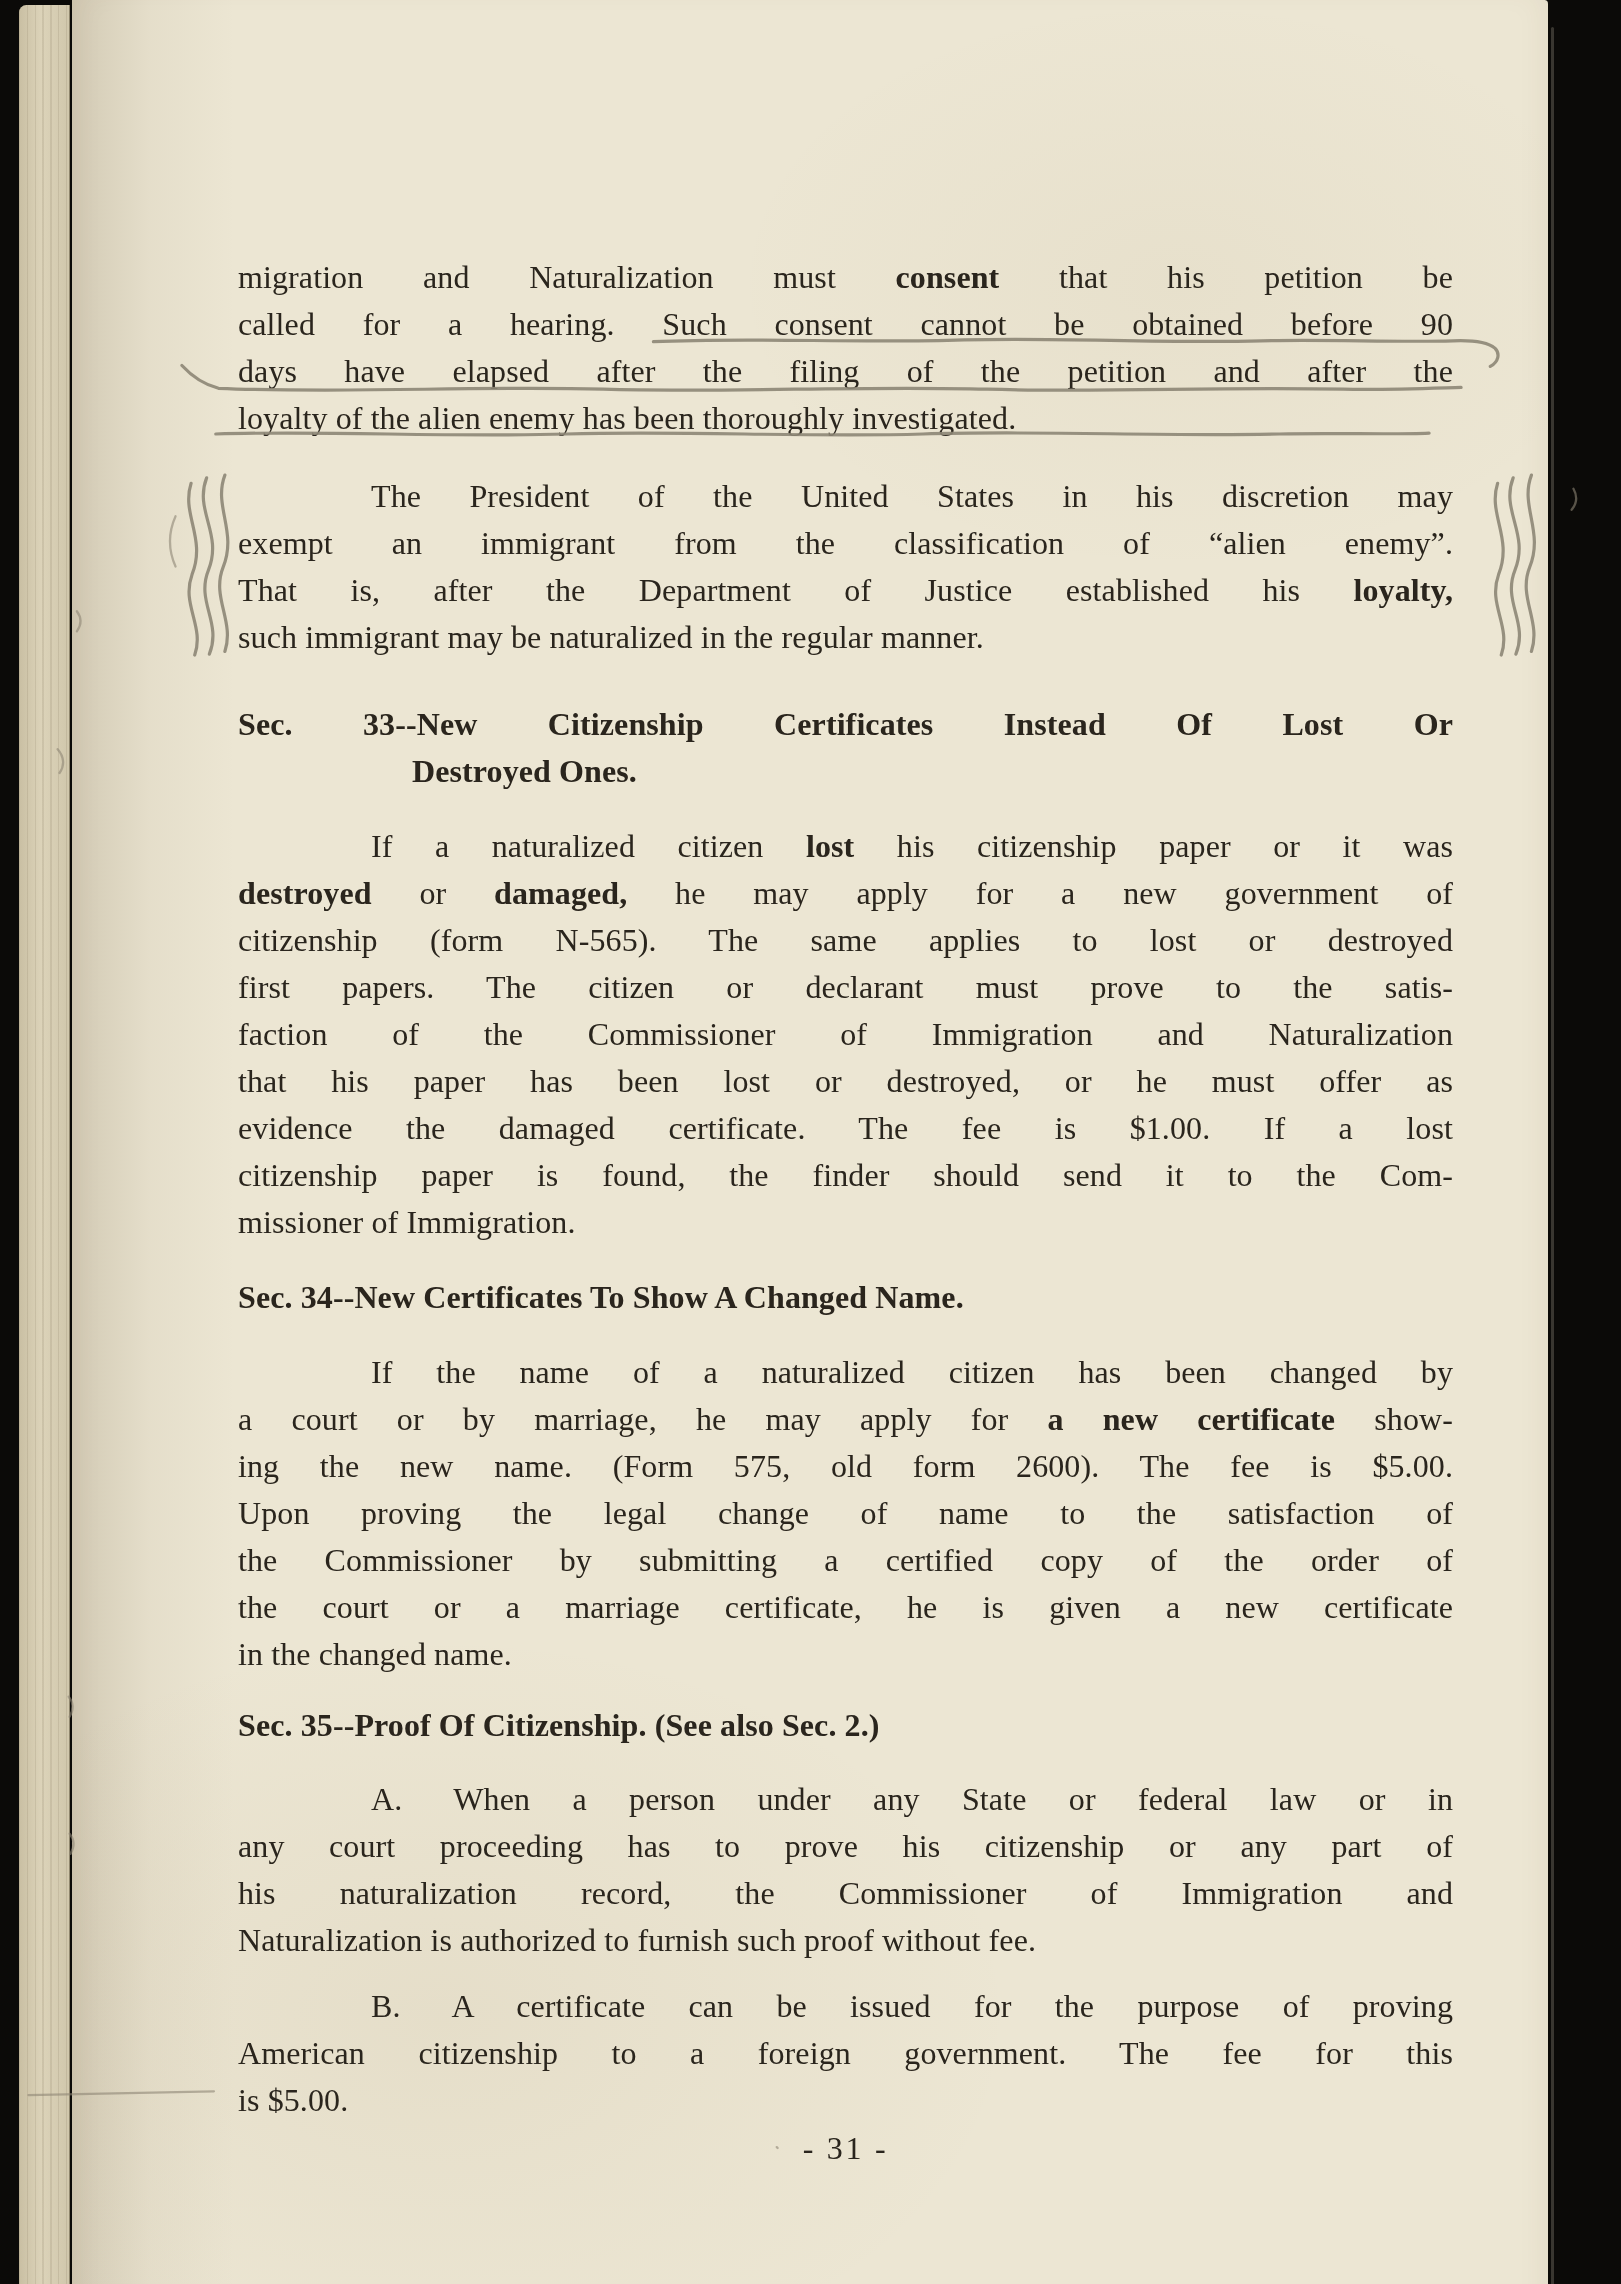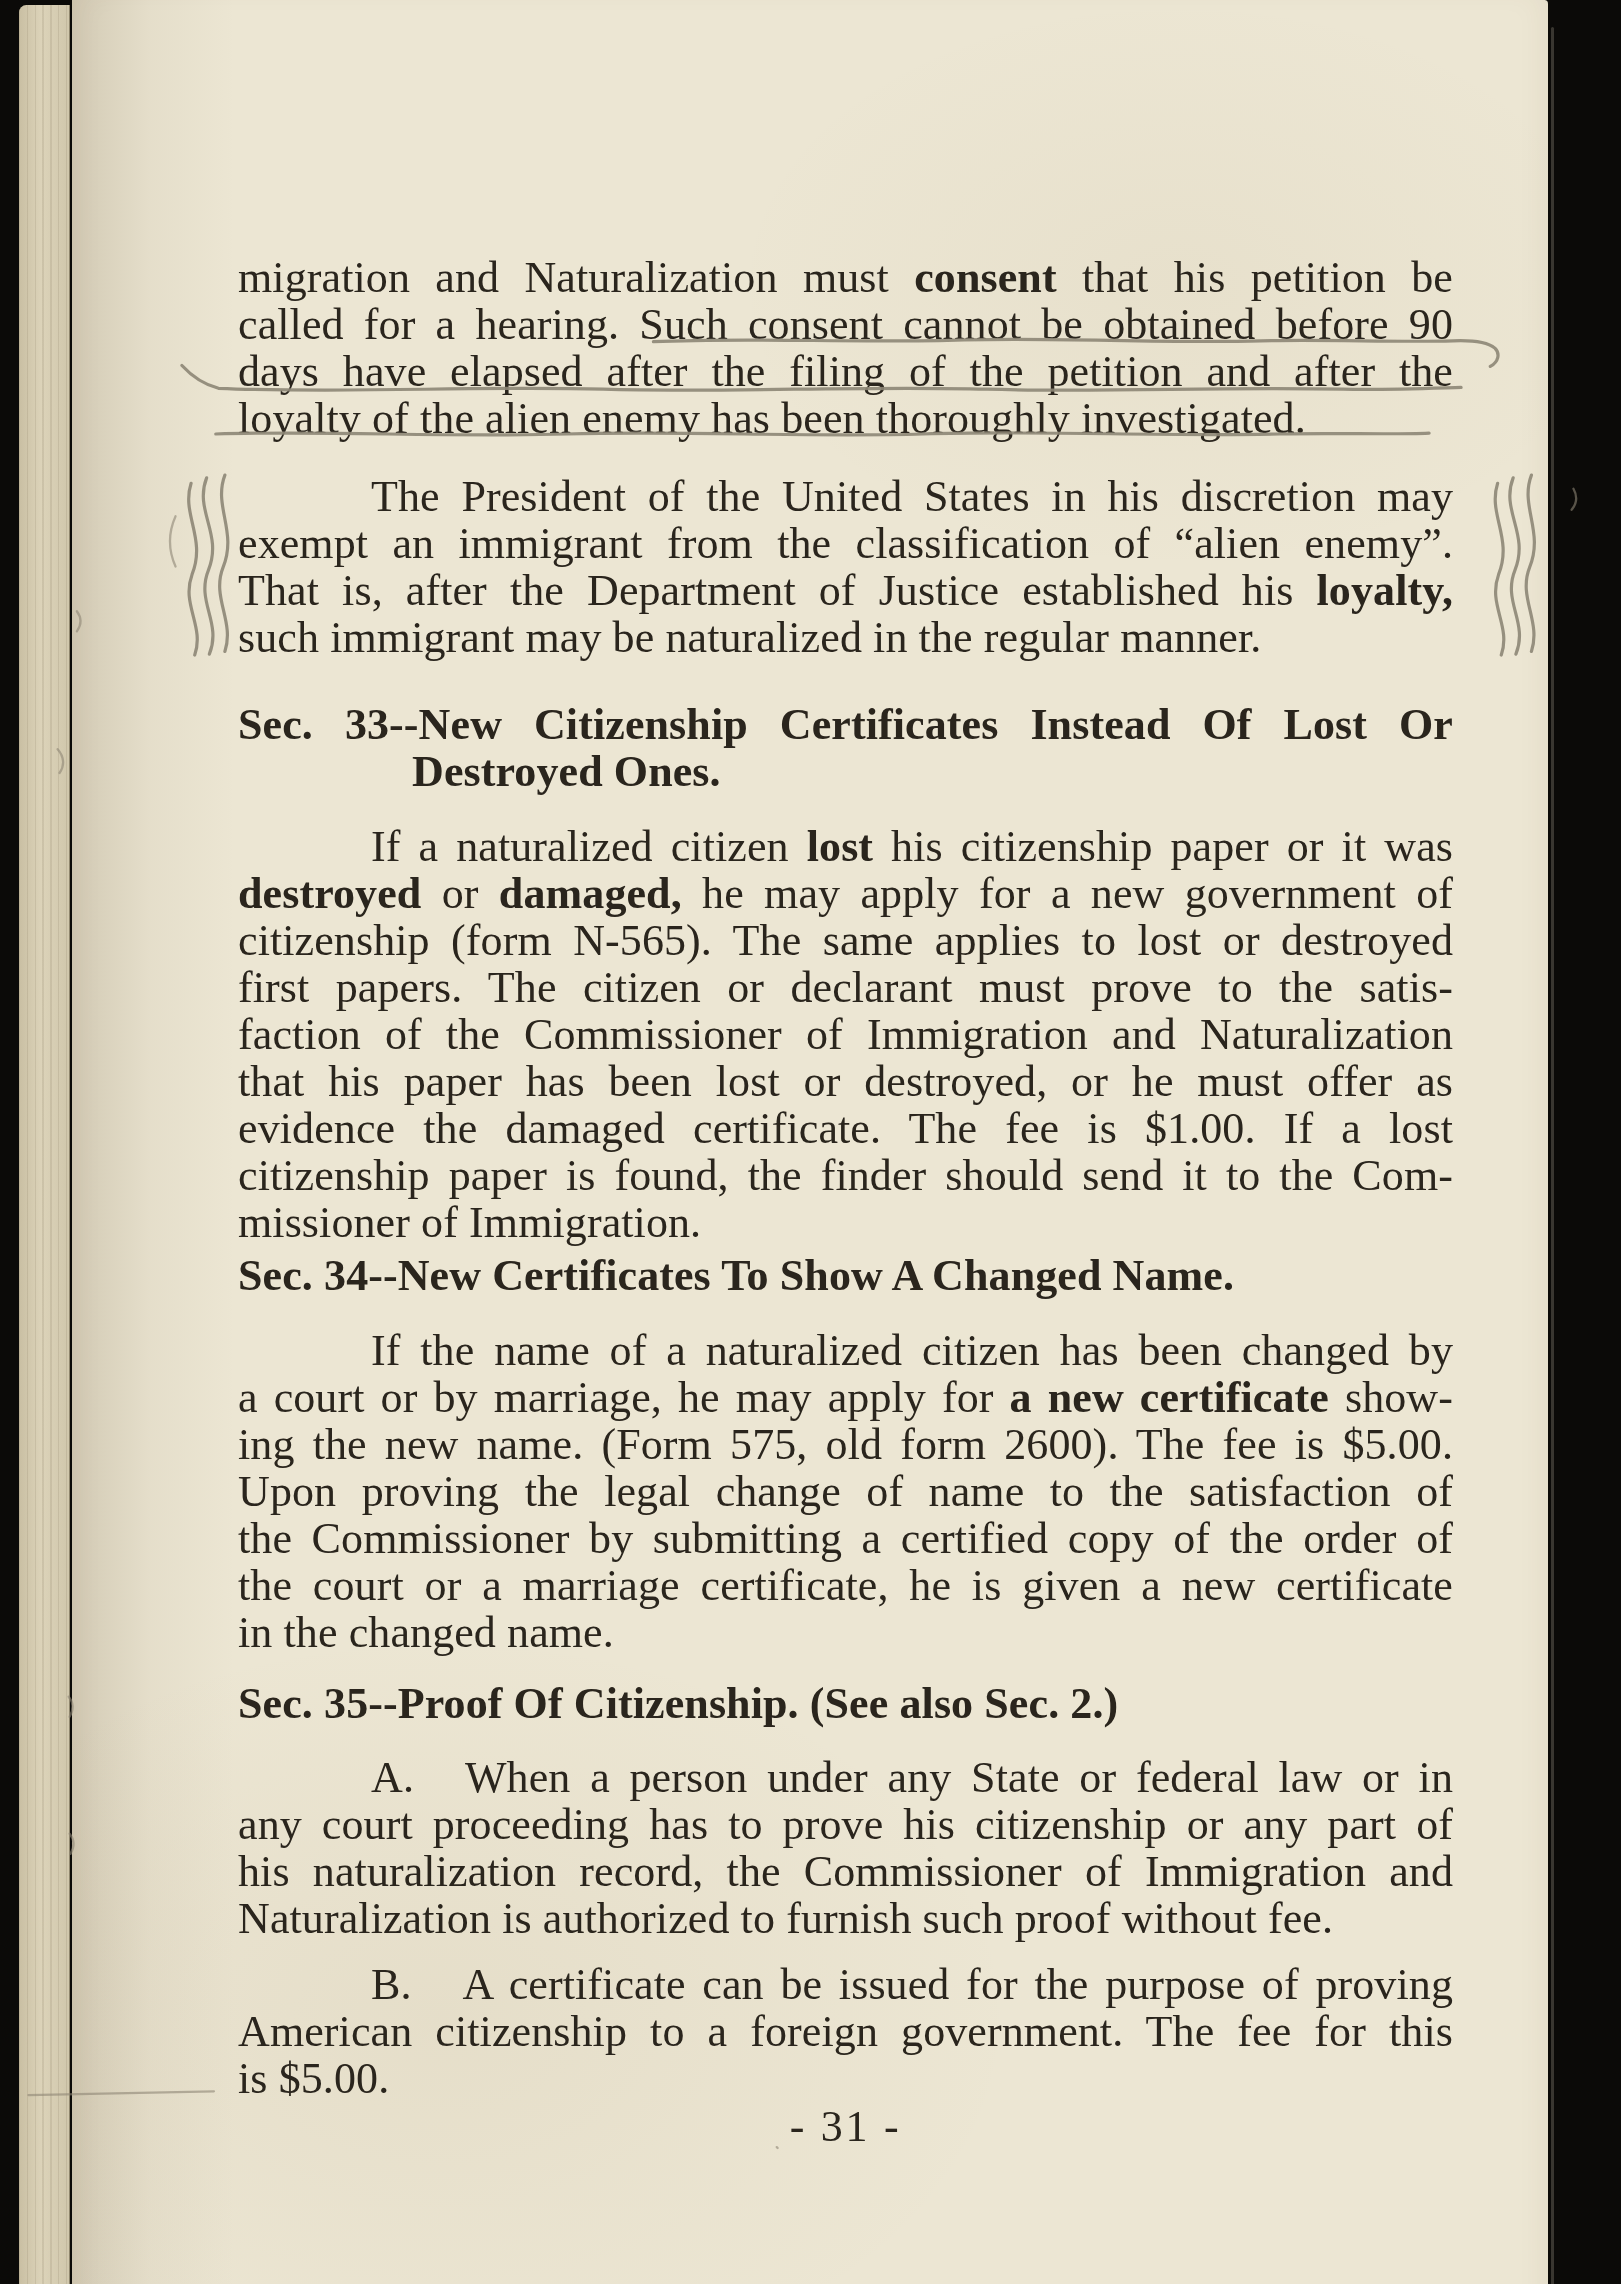--- a/index.html
+++ b/index.html
@@ -32,21 +32,21 @@
     border-radius:0 3.7px 4.6px 0;
     box-shadow: inset 0 -15.5px 32px rgba(90,70,40,0.08);
   }
   .page::after { 
     content:""; position:absolute; right:-5.5px; top:27px; bottom:18px; width:2.7px;
     background:rgba(225,215,190,0.22); border-radius:1.8px;
   }
 
   .content {
     position:absolute; left:166px; top:254px; width:1215px;
-    font-size:44px; line-height:47px; letter-spacing:0.1px;
+    font-size:32px; line-height:47px; letter-spacing:0.1px;
     color:var(--ink,#2a251d);
   }
 
   .line { text-align:justify; text-align-last:justify; }
   .line.last { text-align:left; text-align-last:left; }
   .indent { padding-left:133px; }
   .hang2 { padding-left:174px; }
   .b { font-weight:700; }
   .heading .line { font-weight:700; }
   .plabel { display:inline-block; margin-right:51px; }
@@ -81,21 +81,21 @@
         <div class="line">exempt an immigrant from the classification of “alien enemy”.</div>
         <div class="line"><span>That is, after the Department of Justice established his </span><span class="b">loyalty,</span></div>
         <div class="line last">such immigrant may be naturalized in the regular manner.</div>
       </div>
 
       <div class="para heading" style="margin-bottom:28px">
         <div class="line">Sec. 33--New Citizenship Certificates Instead Of Lost Or</div>
         <div class="line last hang2">Destroyed Ones.</div>
       </div>
 
-      <div class="para" style="margin-bottom:6px">
+      <div class="para" style="margin-bottom:28px">
         <div class="line indent"><span>If a naturalized citizen </span><span class="b">lost</span><span> his citizenship paper or it was</span></div>
         <div class="line"><span class="b">destroyed</span><span> or </span><span class="b">damaged,</span><span> he may apply for a new government of</span></div>
         <div class="line">citizenship (form N-565). The same applies to lost or destroyed</div>
         <div class="line">first papers. The citizen or declarant must prove to the satis-</div>
         <div class="line">faction of the Commissioner of Immigration and Naturalization</div>
         <div class="line">that his paper has been lost or destroyed, or he must offer as</div>
         <div class="line">evidence the damaged certificate. The fee is $1.00. If a lost</div>
         <div class="line">citizenship paper is found, the finder should send it to the Com-</div>
         <div class="line last">missioner of Immigration.</div>
       </div>

